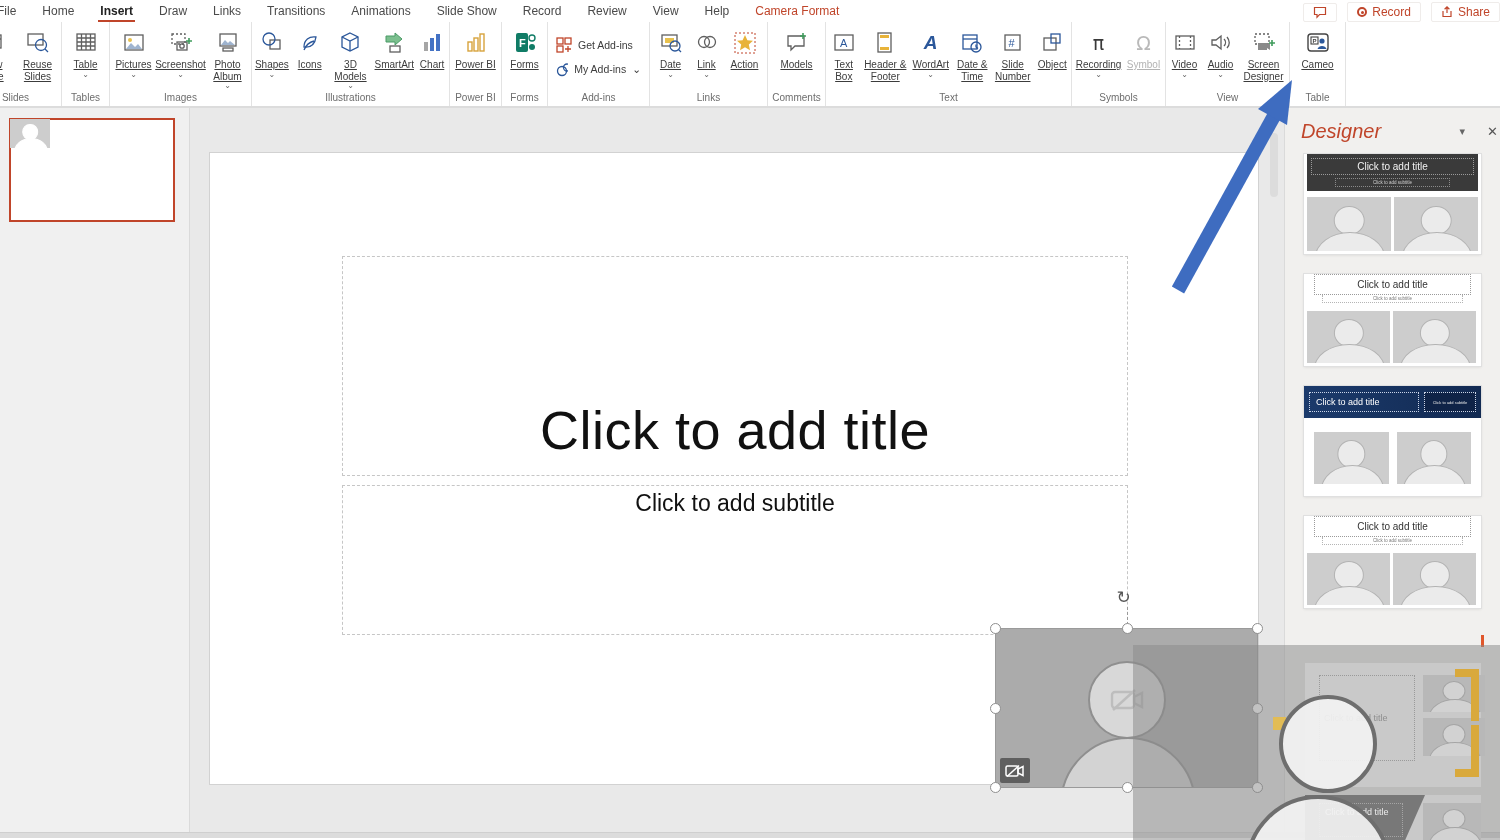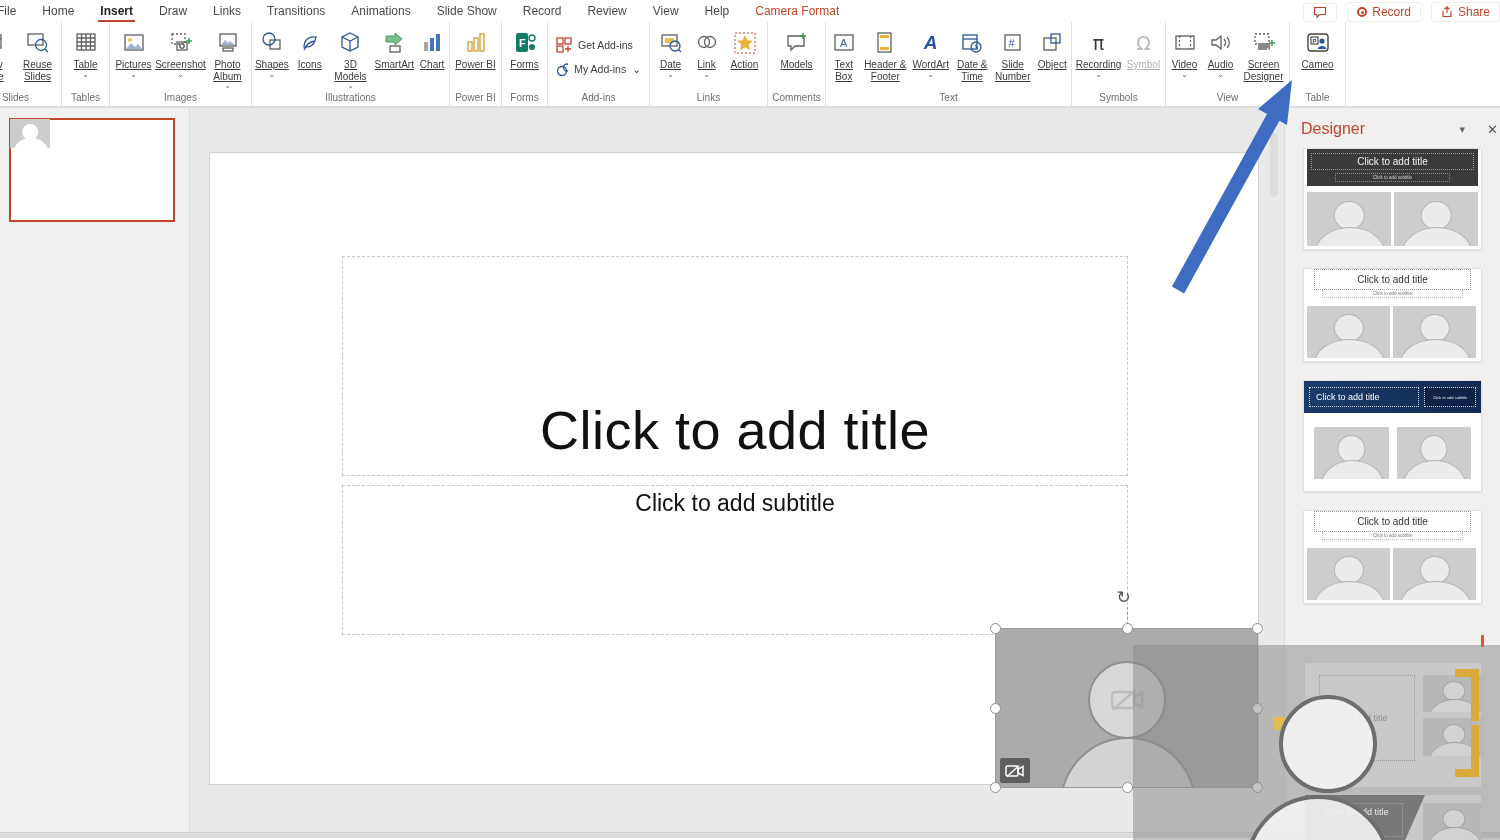--- a/index.html
+++ b/index.html
@@ -55,21 +55,21 @@
   .ph { position:absolute; border:1px dashed #c6c6c6; display:flex; justify-content:center; }
   .ph.title { left:132px; top:103px; width:786px; height:220px; align-items:flex-end; padding-bottom:14px; }
   .ph.title span { font-size:54px; font-weight:300; color:#111; letter-spacing:.5px; }
   .ph.subtitle { left:132px; top:332px; width:786px; height:150px; align-items:flex-start; padding-top:4px; }
   .ph.subtitle span { font-size:23px; font-weight:300; color:#111; }
   .vgutter { position:absolute; right:3px; top:25px; width:8px; height:64px; background:#dcdcdc; border-radius:4px; }
 
   
   .designer { width:216px; background:#f1f0ee; border-left:1px solid #dadada; position:relative; }
   .dhead { display:flex; align-items:center; padding:12px 8px 8px 16px; }
-  .dtitle { color:var(--accent); font-size:16px; flex:1; }
+  .dtitle { color:var(--accent); font-size:20px; flex:1;font-style:italic; }
   .dchev { color:#666; font-size:11px; margin-right:22px; cursor:pointer; }
   .dclose { color:#555; font-size:13px; margin-right:-6px; cursor:pointer; }
   .dcard { width:177px; margin:0 auto 20px; background:#fff; box-shadow:0 0 0 1px #e0e0e0,0 1px 3px rgba(0,0,0,.12); }
   .person { background:#cdcdcd; position:relative; overflow:hidden; }
   .person::before { content:""; position:absolute; left:50%; top:16%; width:34%; height:50%;
       transform:translateX(-50%); background:#ebebeb; border:1px solid #b3b3b3; border-radius:50%; }
   .person::after { content:""; position:absolute; left:9%; top:64%; width:82%; height:92%;
       background:#ebebeb; border:1px solid #b3b3b3; border-radius:50%; }
   .chip.person::before,.chip.person::after { background:#fff; border-color:#fff; }
   .cbody { display:flex; gap:3px; padding:0 3px 3px; }

